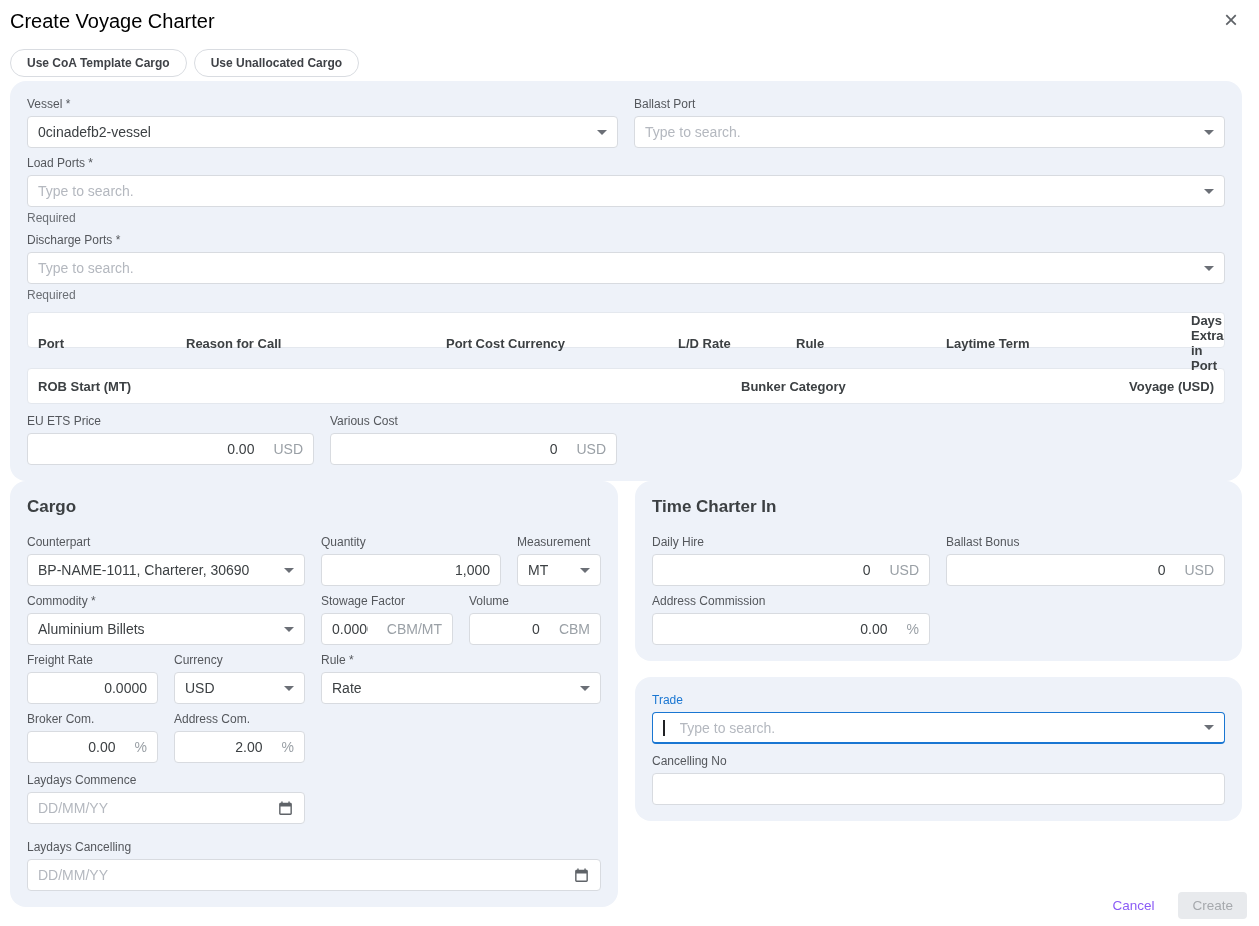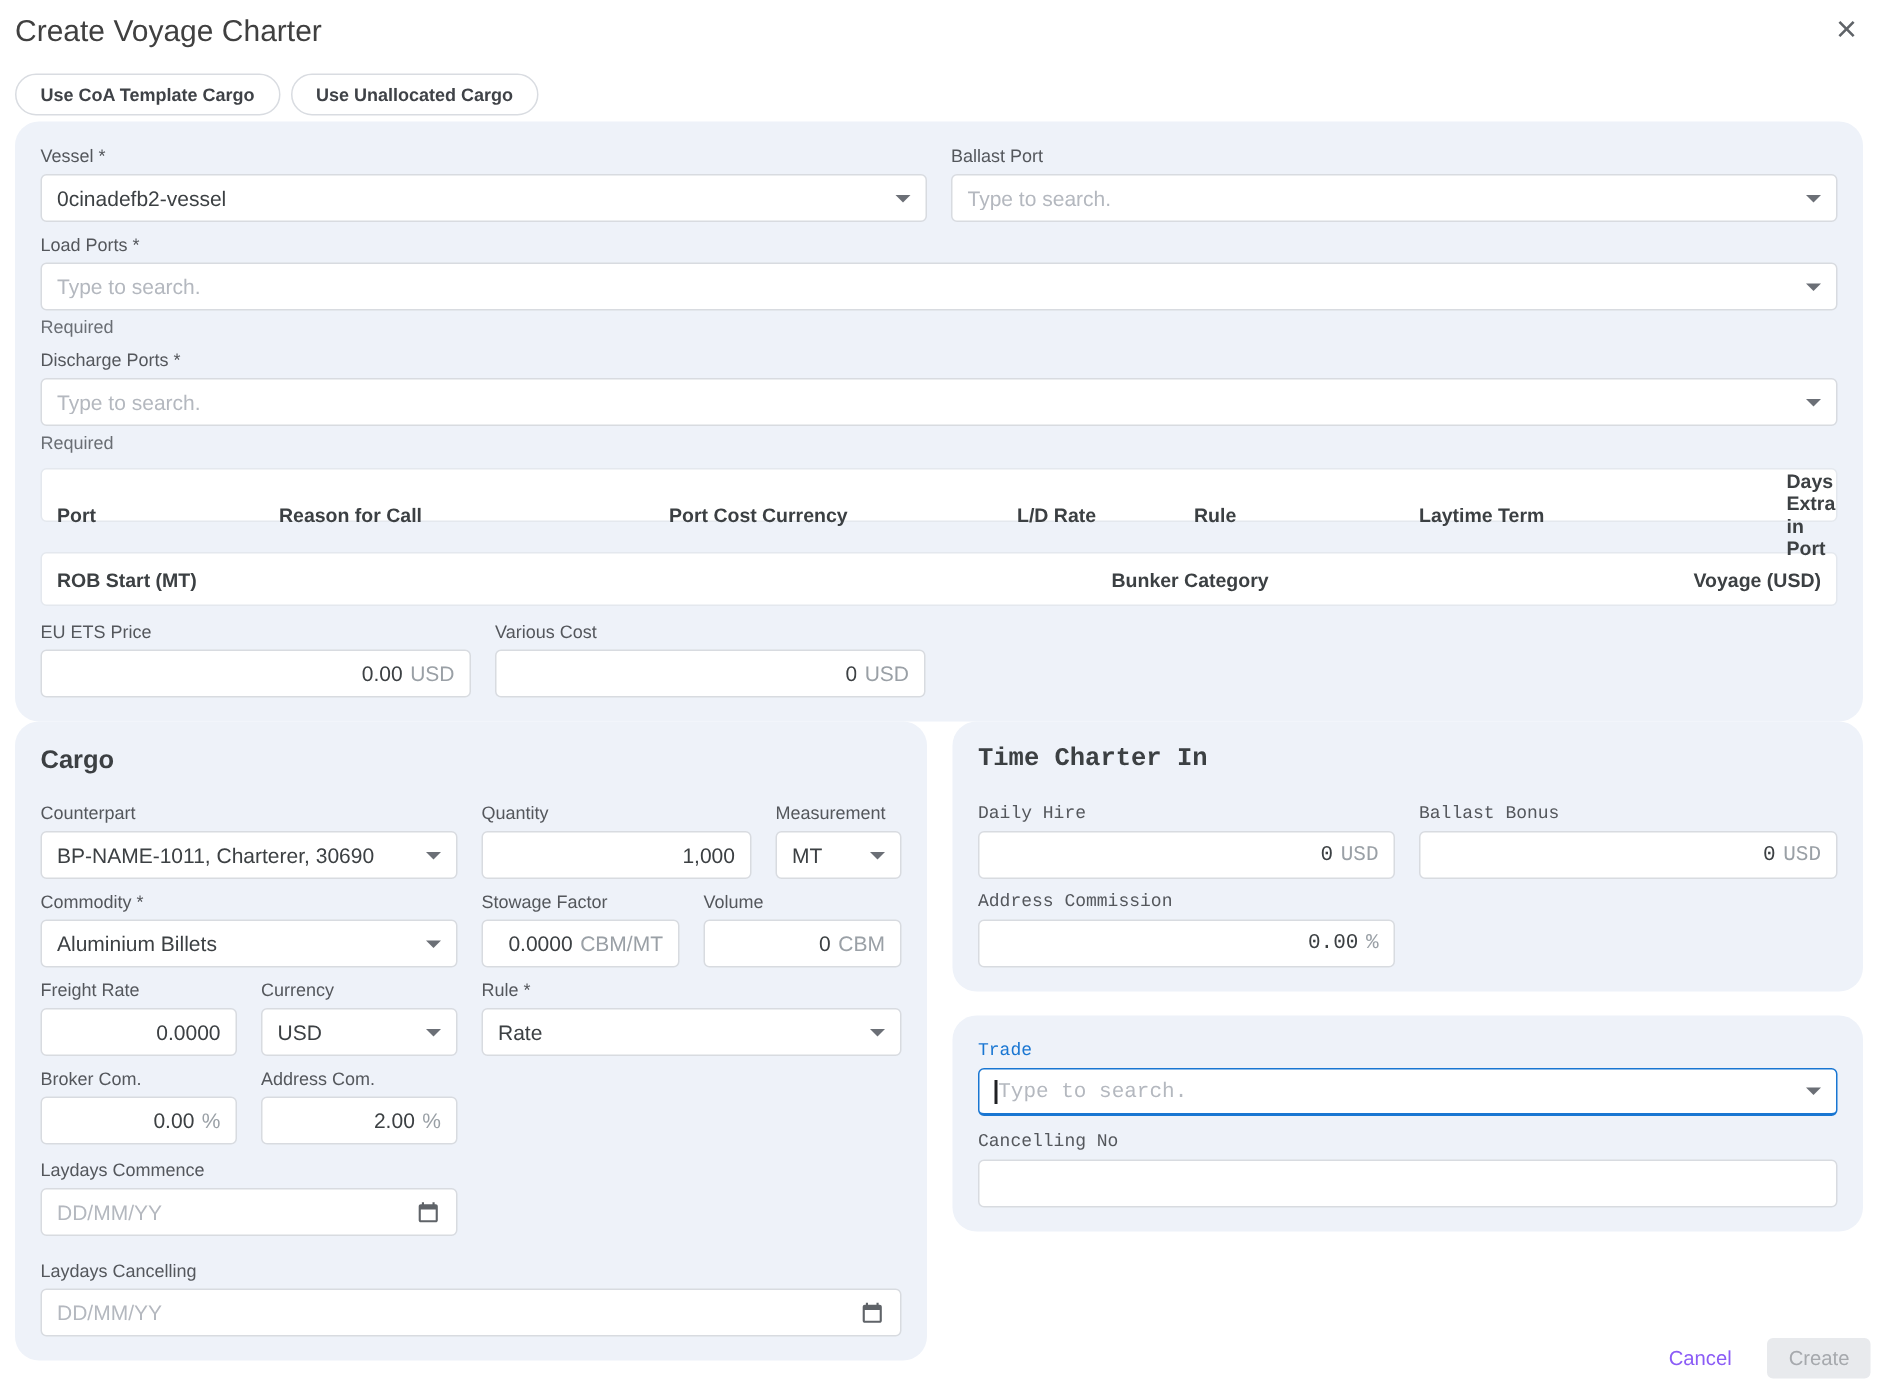--- a/index.html
+++ b/index.html
@@ -2,21 +2,21 @@
 <html><head>
 <meta charset="utf-8">
 <style>
   * { margin:0; padding:0; box-sizing:border-box; }
   html,body { width:1259px; height:926px; background:#ffffff; overflow:hidden;
     font-family:"Liberation Sans", sans-serif; color:#3c4043; }
   .dialog { position:relative; width:100%; height:100%; padding:8px 17px 0 10px; }
 
   
   .dialog-header { display:flex; justify-content:space-between; align-items:flex-start; }
-  .title { font-size:20px; font-weight:500; color:#404040; line-height:26px; }
+  .title { font-size:20px; font-weight:500; color:#000000; line-height:26px; }
   .close-btn { background:none; border:none; font-size:24px; line-height:20px; color:#5f6368;
     cursor:pointer; padding:2px 4px; font-family:inherit; }
 
   
   .pill-row { display:flex; gap:7px; margin-top:15px; }
   .pill { height:28px; padding:0 16px; border:1px solid #d9dce1; border-radius:15px; background:#fff;
     font-family:inherit; font-size:12px; font-weight:700; color:#3f4247; cursor:pointer; }
 
   
   .panel { background:#eef2f9; border-radius:16px; padding:16px 17px; }
@@ -25,21 +25,21 @@
   .row { display:flex; gap:16px; margin-bottom:8px; }
   .field { }
   .field > label { display:block; font-size:12px; color:#54575c; margin-bottom:5px; line-height:14px; }
   .helper { font-size:12px; color:#6a6e74; margin-top:4px; line-height:14px; }
   .lone-field { margin-bottom:8px; }
 
   .grow { flex:1; min-width:0; } .w131{width:131px;} .w132{width:132px;} .w180{width:180px;}
   .w278{width:278px;} .w287{width:287px;} .w591{width:591px;}
 
   .input-box { display:flex; align-items:center; height:32px; background:#fff;
-    border:1px solid #d8dbe0; border-radius:4px; padding:0 10px; gap:5px; cursor:text; }
+    border:1px solid #d8dbe0; border-radius:4px; padding:0 10px; gap:19px; cursor:text; }
   .input-box.select { cursor:pointer; }
   .input-box input { flex:1; min-width:0; border:none; outline:none; background:transparent;
     font-family:inherit; font-size:14px; color:#3c4043; height:100%; padding:0; }
   .input-box input::placeholder { color:#b4b8bf; opacity:1; }
   .input-box input.num { text-align:right; }
   .input-box .value { flex:1; font-size:14px; color:#3c4043; white-space:nowrap; overflow:hidden; }
   .unit { color:#9aa0a6; font-size:14px; flex:none; }
   .arrow { flex:none; width:0; height:0; border-left:5px solid transparent;
     border-right:5px solid transparent; border-top:5px solid #6b6f76; }
   .cal-icon { flex:none; display:flex; align-items:center; cursor:pointer; }
@@ -51,21 +51,21 @@
   .table-head { background:#fff; border:1px solid #e4e8ee; border-radius:4px; height:36px;
     display:grid; align-items:center; padding:0 10px; font-size:13px; font-weight:700; color:#3c4043; }
   .table-head .r { }
   .ports-grid { grid-template-columns:148px 260px 62px 170px 118px 150px 245px 1fr;
     margin-top:10px; margin-bottom:20px; }
   .bunkers-grid { grid-template-columns:703px 1fr auto; margin-bottom:10px; }
 
   
   .columns { display:flex; gap:17px; }
   .cargo-panel { width:608px; }
-  .right-col { width:642px; display:flex; flex-direction:column; gap:16px;font-family:Liberation Mono, monospace; }
+  .right-col { width:642px; display:flex; flex-direction:column; gap:16px; }
   .panel h2 { font-size:17px; font-weight:700; color:#3c4043; line-height:20px; margin-bottom:18px; }
   .laydays-row { margin-top:10px;flex-direction:column; }
   .accent-label { color:#1976d2 !important; }
   .trade-panel .lone-field { margin-bottom:10px; }
 
   
   .footer { position:absolute; right:12px; bottom:7px; display:flex; align-items:center; gap:14px; }
   .cancel-btn { background:none; border:none; color:#8b5cf6; font-family:inherit; font-size:13.5px;
     font-weight:500; cursor:pointer; padding:6px 10px; }
   .create-btn { background:#e8eaed; color:#a6a9ad; border:none; border-radius:4px; font-family:inherit;

